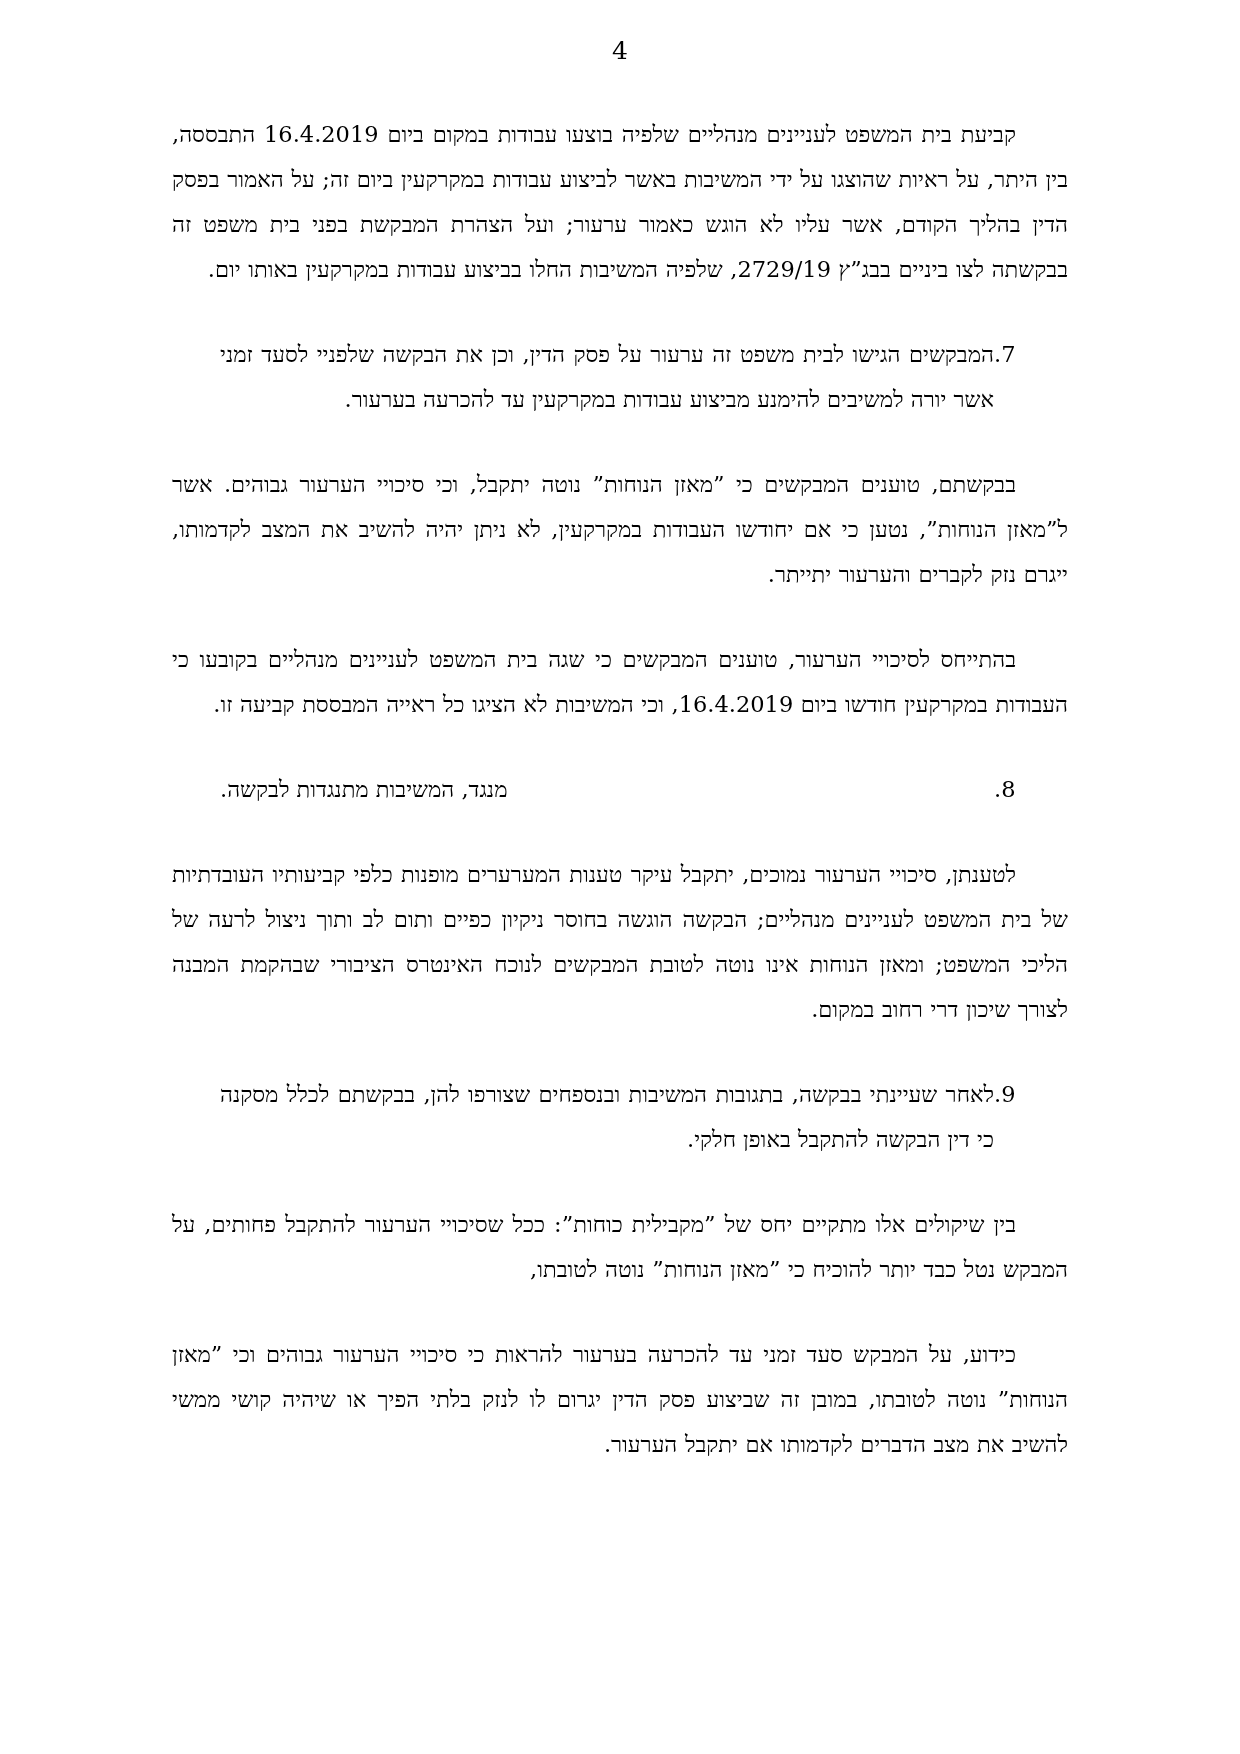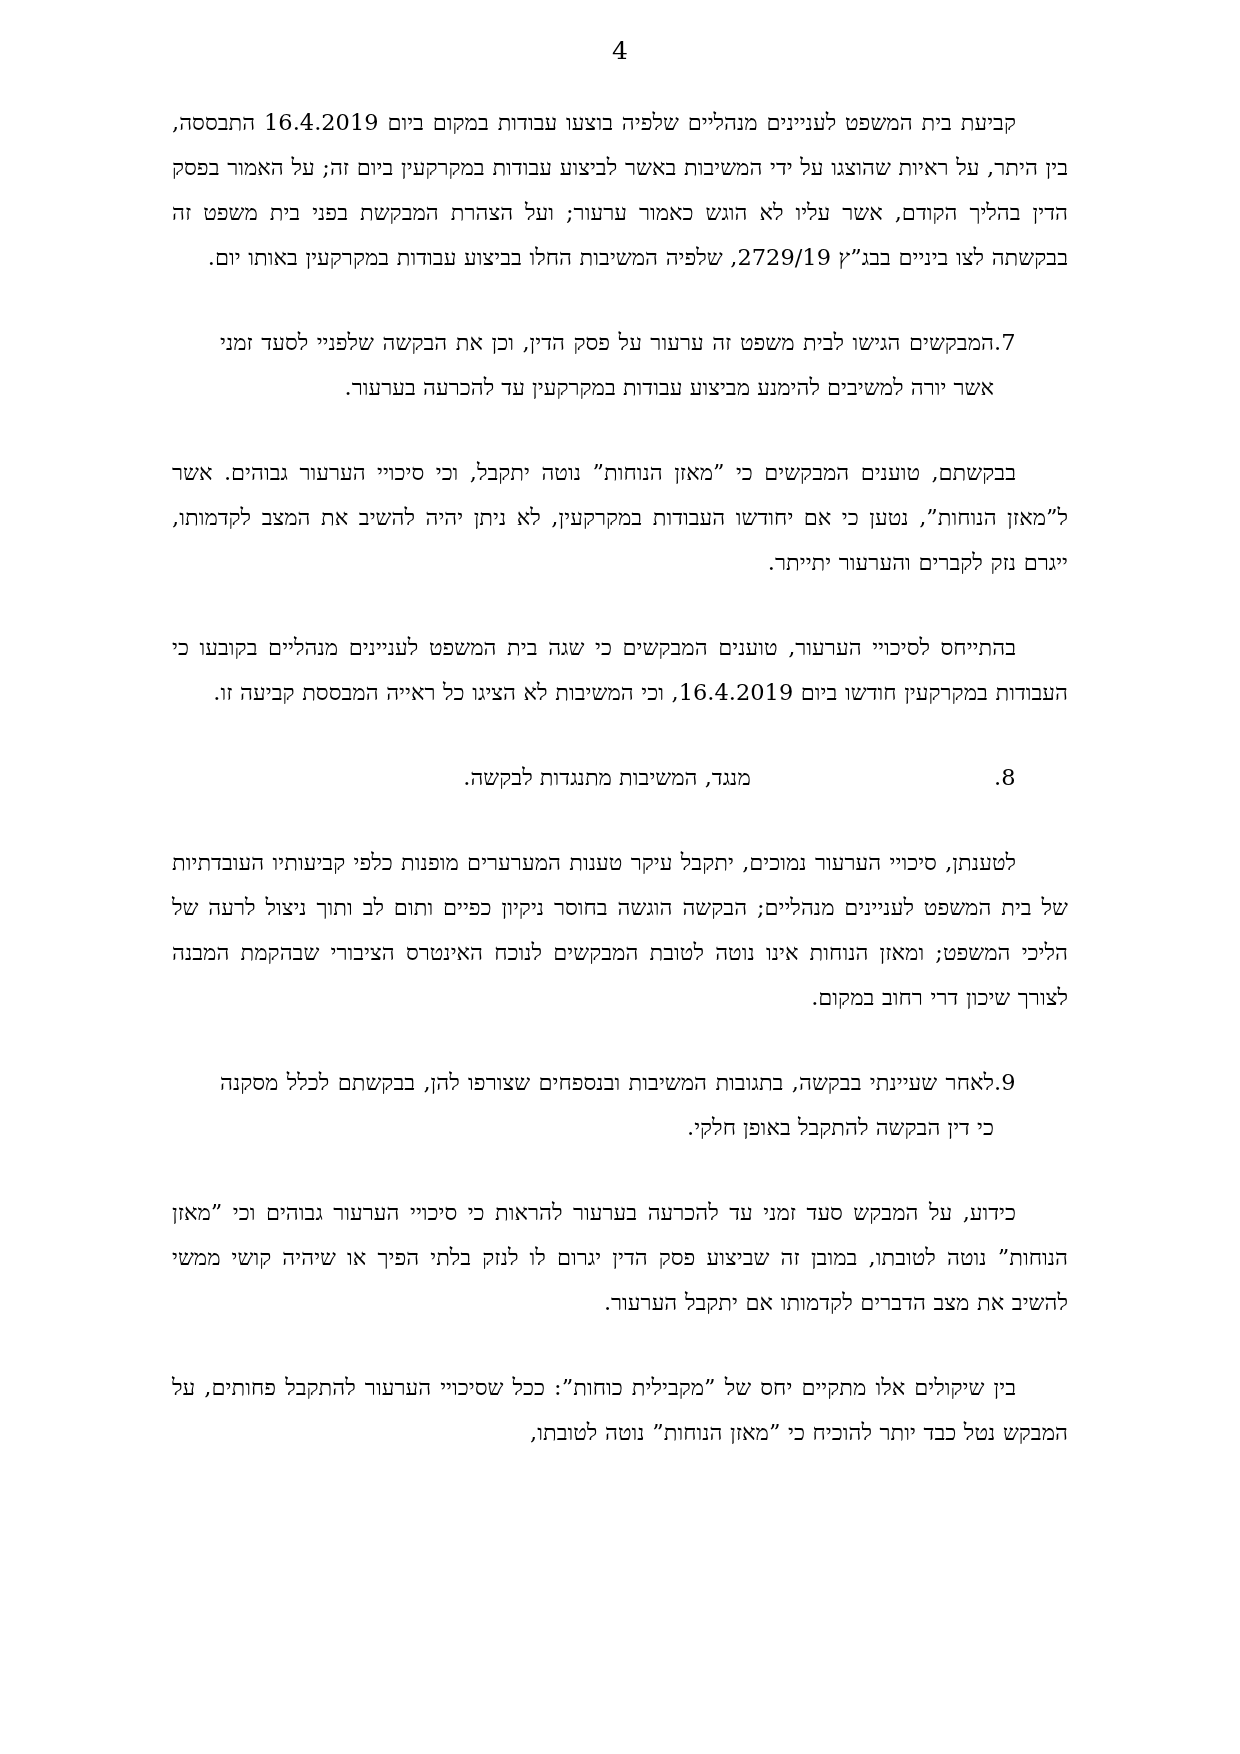--- a/index.html
+++ b/index.html
@@ -26,21 +26,21 @@
     left: 0;
     width: 1240px;
     text-align: center;
     font-size: 25px;
     font-family: "DejaVu Serif", "Liberation Serif", serif;
     line-height: 1;
     letter-spacing: 0;
   }
   .body-area {
     position: absolute;
-    top: 100px;
+    top: 112px;
     right: 172px;
     width: 896px;
     direction: rtl;
     text-align: justify;
     text-justify: inter-word;
   }
   p.para {
     margin: 0 0 40px 0;
     font-size: 22.5px;
     line-height: 45px;
@@ -73,21 +73,21 @@
   .clause-body {
     flex: 1 1 auto;
     font-size: 22.5px;
     line-height: 45px;
     text-align: justify;
     direction: rtl;
     unicode-bidi: isolate;
     margin-left: 48px;
   }
   .clause.short .clause-body {
-    text-align: center;
+    text-align: left;
   }
 </style>
 </head>
 <body>
 
 <div class="page">
 
   <div class="page-number">4</div>
 
   <div class="body-area">
@@ -108,18 +108,18 @@
       <div class="clause-body">מנגד, המשיבות מתנגדות לבקשה.</div>
     </div>
 
     <p class="para">לטענתן, סיכויי הערעור נמוכים, יתקבל עיקר טענות המערערים מופנות כלפי קביעותיו העובדתיות של בית המשפט לעניינים מנהליים; הבקשה הוגשה בחוסר ניקיון כפיים ותום לב ותוך ניצול לרעה של הליכי המשפט; ומאזן הנוחות אינו נוטה לטובת המבקשים לנוכח האינטרס הציבורי שבהקמת המבנה לצורך שיכון דרי רחוב במקום.</p>
 
     <div class="clause">
       <div class="clause-num">.9</div>
       <div class="clause-body">לאחר שעיינתי בבקשה, בתגובות המשיבות ובנספחים שצורפו להן, בבקשתם לכלל מסקנה כי דין הבקשה להתקבל באופן חלקי.</div>
     </div>
 
+    <p class="para">בין שיקולים אלו מתקיים יחס של ”מקבילית כוחות”: ככל שסיכויי הערעור להתקבל פחותים, על המבקש נטל כבד יותר להוכיח כי ”מאזן הנוחות” נוטה לטובתו,</p>
+
     <p class="para">כידוע, על המבקש סעד זמני עד להכרעה בערעור להראות כי סיכויי הערעור גבוהים וכי ”מאזן הנוחות” נוטה לטובתו, במובן זה שביצוע פסק הדין יגרום לו לנזק בלתי הפיך או שיהיה קושי ממשי להשיב את מצב הדברים לקדמותו אם יתקבל הערעור.</p>
-
-    <p class="para">בין שיקולים אלו מתקיים יחס של ”מקבילית כוחות”: ככל שסיכויי הערעור להתקבל פחותים, על המבקש נטל כבד יותר להוכיח כי ”מאזן הנוחות” נוטה לטובתו,</p>
 
   </div>
 </div>
 
 </body></html>

